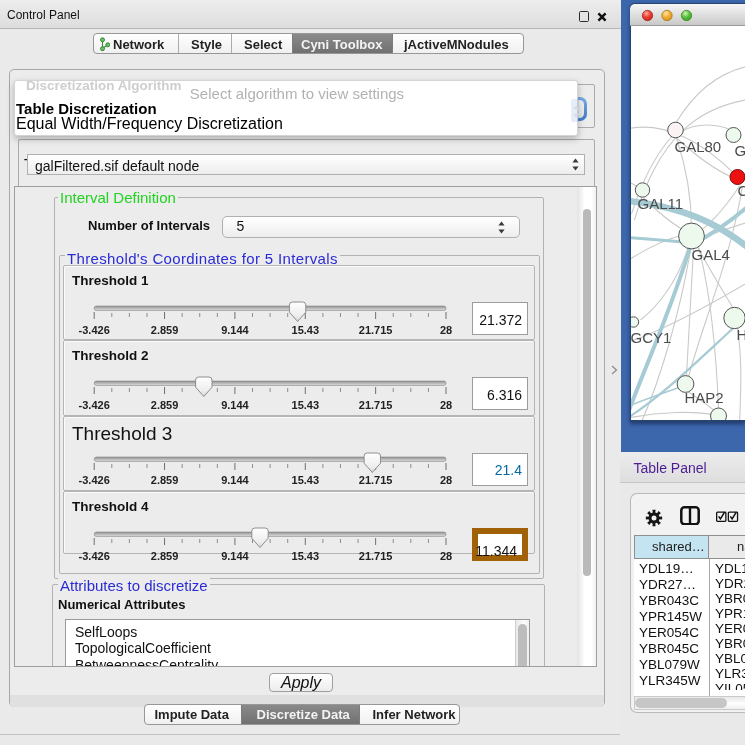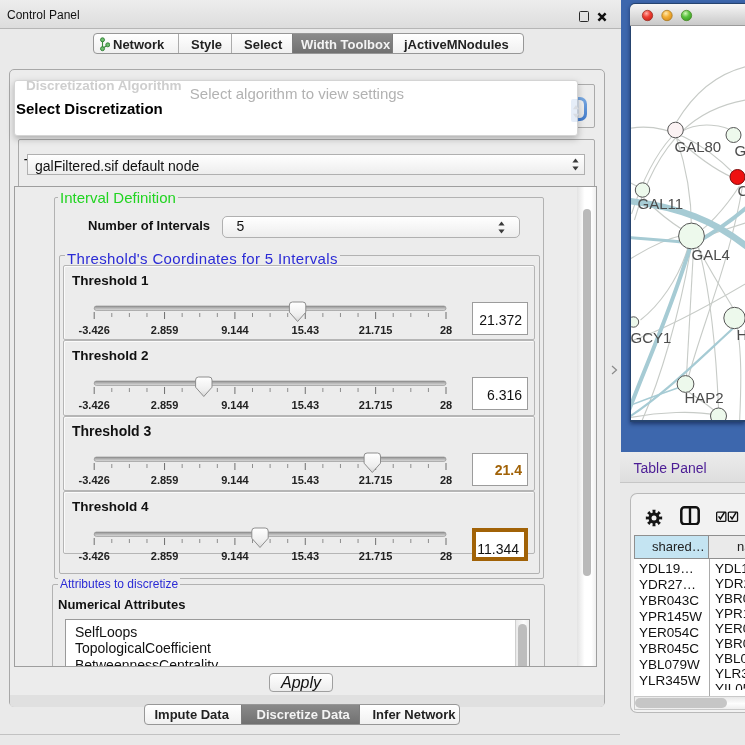--- a/index.html
+++ b/index.html
@@ -26,21 +26,21 @@
     <circle cx="3.5" cy="2.8" r="2" fill="#6fbf6f" stroke="#2e7d32" stroke-width="0.9"></circle>
     <circle cx="3.5" cy="11.7" r="2" fill="#6fbf6f" stroke="#2e7d32" stroke-width="0.9"></circle>
     <circle cx="8.8" cy="7.8" r="2" fill="#6fbf6f" stroke="#2e7d32" stroke-width="0.9"></circle>
   </svg>
   <div style="position:absolute;left:19px;top:2.5px;font-size:13px;font-weight:bold;color:#222;">Network</div>
   <div style="position:absolute;left:84px;top:0;width:1px;height:21px;background:#acacac;"></div>
   <div style="position:absolute;left:97px;top:2.5px;font-size:13px;font-weight:bold;color:#222;">Style</div>
   <div style="position:absolute;left:137px;top:0;width:1px;height:21px;background:#acacac;"></div>
   <div style="position:absolute;left:150px;top:2.5px;font-size:13px;font-weight:bold;color:#222;">Select</div>
   <div style="position:absolute;left:197.5px;top:0;width:101px;height:21px;background:linear-gradient(#8a8a8a,#6e6e6e);border-left:1px solid #7d7d7d;border-right:1px solid #7d7d7d;box-sizing:border-box;"></div>
-  <div style="position:absolute;left:207px;top:2.5px;font-size:13px;font-weight:bold;color:#f4f4f4;">Width Toolbox</div>
+  <div style="position:absolute;left:207px;top:2.5px;font-size:13px;font-weight:bold;color:#f4f4f4;">Cyni Toolbox</div>
   <div style="position:absolute;left:310px;top:2.5px;font-size:13px;font-weight:bold;color:#222;">jActiveMNodules</div>
 </div>
 
 <div class="abs" style="left:9px;top:68.5px;width:596px;height:638.5px;background:#ececec;border:1px solid #a8a8a8;border-radius:5px;box-sizing:border-box;"></div>
 <div class="abs" style="left:10px;top:694.5px;width:594px;height:12px;background:#e0e0e0;border-radius:0 0 4px 4px;"></div>
 
 <div class="abs" style="left:18px;top:84px;width:575px;height:41.5px;border:1px solid #aaaaaa;border-radius:2px;"></div>
 
 <div class="abs" style="left:563px;top:97px;width:23.5px;height:24px;border-radius:7px;background:linear-gradient(#7aaae2,#4079c9);box-sizing:border-box;">
   <div style="position:absolute;left:2.6px;top:2.6px;width:18.3px;height:18.8px;border-radius:4.5px;background:linear-gradient(#f2f2f2,#e3e3e3);"></div>
@@ -115,58 +115,58 @@
       <div style="position:absolute;left:70.6px;top:57.5px;width:60px;text-align:center;font-size:11px;font-weight:bold;color:#222;">2.859</div>
       <div style="position:absolute;left:140.9px;top:57.5px;width:60px;text-align:center;font-size:11px;font-weight:bold;color:#222;">9.144</div>
       <div style="position:absolute;left:211.3px;top:57.5px;width:60px;text-align:center;font-size:11px;font-weight:bold;color:#222;">15.43</div>
       <div style="position:absolute;left:281.6px;top:57.5px;width:60px;text-align:center;font-size:11px;font-weight:bold;color:#222;">21.715</div>
       <div style="position:absolute;left:352.0px;top:57.5px;width:60px;text-align:center;font-size:11px;font-weight:bold;color:#222;">28</div>
     <div style="position:absolute;left:408px;top:36px;width:56px;height:33px;border:1px solid #9c9c9c;background:#ffffff;box-sizing:border-box;">
       <div style="position:absolute;right:5px;top:8.5px;font-size:14px;color:#111;">6.316</div>
     </div>
   </div>
   <div class="abs" style="left:48px;top:228.8px;width:471.5px;height:75.4px;border:1px solid #b5b5b5;border-radius:2px;box-shadow:inset 1px 1px 0 rgba(255,255,255,0.8);box-sizing:border-box;">
-    <div style="position:absolute;left:8px;top:6.5px;font-size:14px;font-weight:bold;color:#111;">Threshold 3</div>
+    <div style="position:absolute;left:8px;top:6.5px;font-size:19px;font-weight:normal;color:#111;">Threshold 3</div>
     <svg style="position:absolute;left:0;top:30px;" width="471" height="27" viewBox="0 0 471 27">
       <rect x="30.2" y="10" width="351.8" height="4.5" rx="2.2" fill="url(#trk)" stroke="#8a8a8a" stroke-width="0.6"></rect>
       <path d="M47.79 17 V21 M65.38 17 V21 M82.97 17 V21 M118.15 17 V21 M135.74 17 V21 M153.33 17 V21 M188.51 17 V21 M206.10 17 V21 M223.69 17 V21 M258.87 17 V21 M276.46 17 V21 M294.05 17 V21 M329.23 17 V21 M346.82 17 V21 M364.41 17 V21" stroke="#8d8d8d" stroke-width="1"></path>
       <path d="M30.20 16 V23 M100.56 16 V23 M170.92 16 V23 M241.28 16 V23 M311.64 16 V23 M382.00 16 V23" stroke="#6f6f6f" stroke-width="1"></path>
       <path d="M300.1 9 Q300.1 6 303.1 6 L313.5 6 Q316.5 6 316.5 9 L316.5 16.2 L308.3 25.5 L300.1 16.2 Z" fill="url(#thm)" stroke="#8e8e8e" stroke-width="1"></path>
     </svg>
 <div style="position:absolute;left:0.2px;top:57.5px;width:60px;text-align:center;font-size:11px;font-weight:bold;color:#222;">-3.426</div>
       <div style="position:absolute;left:70.6px;top:57.5px;width:60px;text-align:center;font-size:11px;font-weight:bold;color:#222;">2.859</div>
       <div style="position:absolute;left:140.9px;top:57.5px;width:60px;text-align:center;font-size:11px;font-weight:bold;color:#222;">9.144</div>
       <div style="position:absolute;left:211.3px;top:57.5px;width:60px;text-align:center;font-size:11px;font-weight:bold;color:#222;">15.43</div>
       <div style="position:absolute;left:281.6px;top:57.5px;width:60px;text-align:center;font-size:11px;font-weight:bold;color:#222;">21.715</div>
       <div style="position:absolute;left:352.0px;top:57.5px;width:60px;text-align:center;font-size:11px;font-weight:bold;color:#222;">28</div>
     <div style="position:absolute;left:408px;top:36px;width:56px;height:33px;border:1px solid #9c9c9c;background:#ffffff;box-sizing:border-box;">
-      <div style="position:absolute;right:5px;top:8.5px;font-size:14px;color:#a16207;font-weight:bold;">21.4</div>
+      <div style="position:absolute;right:5px;top:8.5px;font-size:14px;color:#0369a1;">21.4</div>
     </div>
   </div>
   <div class="abs" style="left:48px;top:304.2px;width:471.5px;height:63px;border:1px solid #b5b5b5;border-radius:2px;box-shadow:inset 1px 1px 0 rgba(255,255,255,0.8);box-sizing:border-box;">
     <div style="position:absolute;left:8px;top:6.5px;font-size:13.5px;font-weight:bold;color:#111;">Threshold 4</div>
     <svg style="position:absolute;left:0;top:30px;" width="471" height="27" viewBox="0 0 471 27">
       <rect x="30.2" y="10" width="351.8" height="4.5" rx="2.2" fill="url(#trk)" stroke="#8a8a8a" stroke-width="0.6"></rect>
       <path d="M47.79 17 V21 M65.38 17 V21 M82.97 17 V21 M118.15 17 V21 M135.74 17 V21 M153.33 17 V21 M188.51 17 V21 M206.10 17 V21 M223.69 17 V21 M258.87 17 V21 M276.46 17 V21 M294.05 17 V21 M329.23 17 V21 M346.82 17 V21 M364.41 17 V21" stroke="#8d8d8d" stroke-width="1"></path>
       <path d="M30.20 16 V23 M100.56 16 V23 M170.92 16 V23 M241.28 16 V23 M311.64 16 V23 M382.00 16 V23" stroke="#6f6f6f" stroke-width="1"></path>
       <path d="M187.8 9 Q187.8 6 190.8 6 L201.2 6 Q204.2 6 204.2 9 L204.2 16.2 L196.0 25.5 L187.8 16.2 Z" fill="url(#thm)" stroke="#8e8e8e" stroke-width="1"></path>
     </svg>
 <div style="position:absolute;left:0.2px;top:57.5px;width:60px;text-align:center;font-size:11px;font-weight:bold;color:#222;">-3.426</div>
       <div style="position:absolute;left:70.6px;top:57.5px;width:60px;text-align:center;font-size:11px;font-weight:bold;color:#222;">2.859</div>
       <div style="position:absolute;left:140.9px;top:57.5px;width:60px;text-align:center;font-size:11px;font-weight:bold;color:#222;">9.144</div>
       <div style="position:absolute;left:211.3px;top:57.5px;width:60px;text-align:center;font-size:11px;font-weight:bold;color:#222;">15.43</div>
       <div style="position:absolute;left:281.6px;top:57.5px;width:60px;text-align:center;font-size:11px;font-weight:bold;color:#222;">21.715</div>
       <div style="position:absolute;left:352.0px;top:57.5px;width:60px;text-align:center;font-size:11px;font-weight:bold;color:#222;">28</div>
-    <div style="position:absolute;left:408px;top:36px;width:56px;height:33px;border:4px solid #a16207;background:#ffffff;box-sizing:border-box;">
+    <div style="position:absolute;left:408px;top:36px;width:56px;height:33px;border:6px solid #a16207;background:#ffffff;box-sizing:border-box;">
       <div style="position:absolute;right:5px;top:8.5px;font-size:14px;color:#111;">11.344</div>
     </div>
   </div>
 
   <div class="abs" style="left:37px;top:397px;width:491px;height:120px;border:1px solid #b2b2b2;border-radius:2px;"></div>
-  <div class="abs" style="left:43px;top:389.5px;padding:0 2px;background:#ececec;font-size:12px;color:#2b2bd5;">Attributes to discretize</div>
+  <div class="abs" style="left:43px;top:389.5px;padding:0 2px;background:#ececec;font-size:15px;color:#2b2bd5;">Attributes to discretize</div>
   <div class="abs" style="left:43px;top:410px;font-size:13px;font-weight:bold;color:#111;">Numerical Attributes</div>
   <div class="abs" style="left:49.5px;top:431.5px;width:465px;height:60px;border:1px solid #9a9a9a;background:#ffffff;box-sizing:border-box;">
     <div style="position:absolute;left:9.5px;top:4px;font-size:14px;color:#111;">SelfLoops</div>
     <div style="position:absolute;left:9.5px;top:20.5px;font-size:14px;color:#111;">TopologicalCoefficient</div>
     <div style="position:absolute;left:9.5px;top:37px;font-size:14px;color:#111;">BetweennessCentrality</div>
     <div style="position:absolute;right:0;top:0;width:13px;height:60px;background:linear-gradient(90deg,#e9e9e9,#fcfcfc 60%,#f0f0f0);border-left:1px solid #cfcfcf;"></div>
     <div style="position:absolute;right:1.5px;top:4px;width:9px;height:56px;background:#bdbdbd;border-radius:4.5px 4.5px 0 0;"></div>
   </div>
 </div>
 
@@ -180,21 +180,22 @@
 <div class="abs" id="bottabs" style="left:143.5px;top:703.5px;width:316.5px;height:21px;border:1px solid #979797;border-radius:4px;background:linear-gradient(#ffffff,#f0f0f0);box-sizing:border-box;overflow:hidden;">
   <div style="position:absolute;left:10px;top:2.5px;font-size:13px;font-weight:bold;color:#222;">Impute Data</div>
   <div style="position:absolute;left:96.5px;top:0;width:118.5px;height:21px;background:linear-gradient(#8a8a8a,#6e6e6e);border-left:1px solid #7d7d7d;border-right:1px solid #7d7d7d;box-sizing:border-box;"></div>
   <div style="position:absolute;left:112px;top:2.5px;font-size:13px;font-weight:bold;color:#f4f4f4;">Discretize Data</div>
   <div style="position:absolute;left:228px;top:2.5px;font-size:13px;font-weight:bold;color:#222;">Infer Network</div>
 </div>
 
 <div class="abs" style="left:14px;top:80px;width:564px;height:56px;background:#ffffff;border:1px solid #d4d4d4;border-radius:3px;box-shadow:0 3px 7px rgba(0,0,0,0.26);box-sizing:border-box;">
   <div style="position:absolute;left:11px;top:-3.5px;font-size:13.5px;font-weight:bold;color:#cecece;">Discretization Algorithm</div>
   <div style="position:absolute;left:0;top:3.5px;width:564px;text-align:center;font-size:15px;color:#b2b2b2;">Select algorithm to view settings</div>
-  <div style="position:absolute;left:1px;top:19px;font-size:15px;font-weight:bold;color:#000;">Select Discretization</div>
+  <div style="position:absolute;left:1px;top:19px;font-size:15px;font-weight:bold;color:#000;">Table Discretization</div>
+  <div style="position:absolute;left:1px;top:34px;font-size:16px;color:#000;">Equal Width/Frequency Discretization</div>
   <div style="position:absolute;left:556px;top:18px;width:8px;height:23px;border-radius:2px 0 0 2px;background:rgba(110,155,215,0.18);"></div>
   <svg style="position:absolute;left:557px;top:23px;" width="8" height="15" viewBox="0 0 8 15">
     <path d="M4 1 L7 5.2 L1 5.2 Z" fill="#d8dce2"></path>
       <path d="M4 14 L7 9.8 L1 9.8 Z" fill="#d8dce2"></path>
   </svg>
 </div>
 
 <svg class="abs" style="left:610px;top:364.5px;" width="8" height="10" viewBox="0 0 8 10">
     <path d="M2 1 L6.5 5 L2 9" stroke="#8a8a8a" stroke-width="1.2" fill="none"></path>
   </svg>

